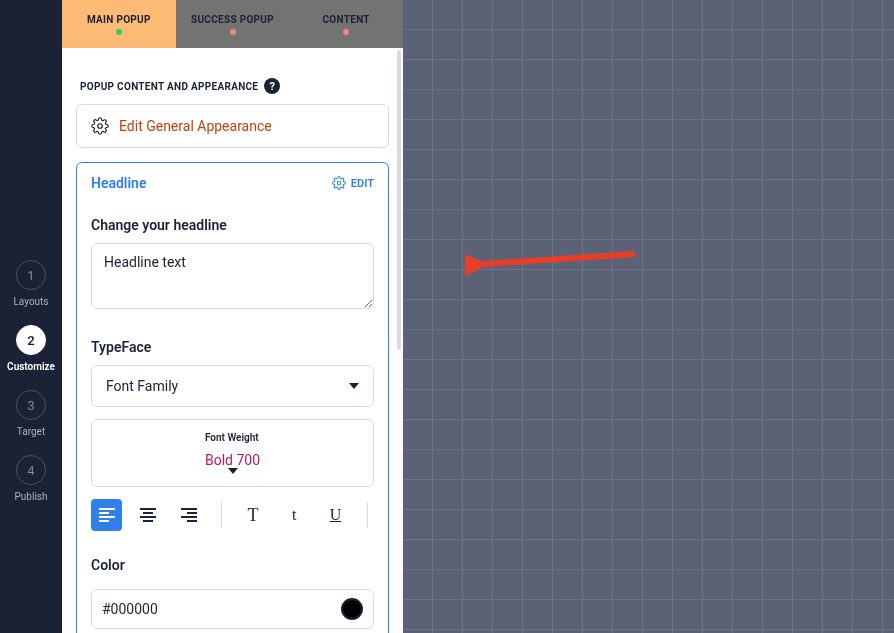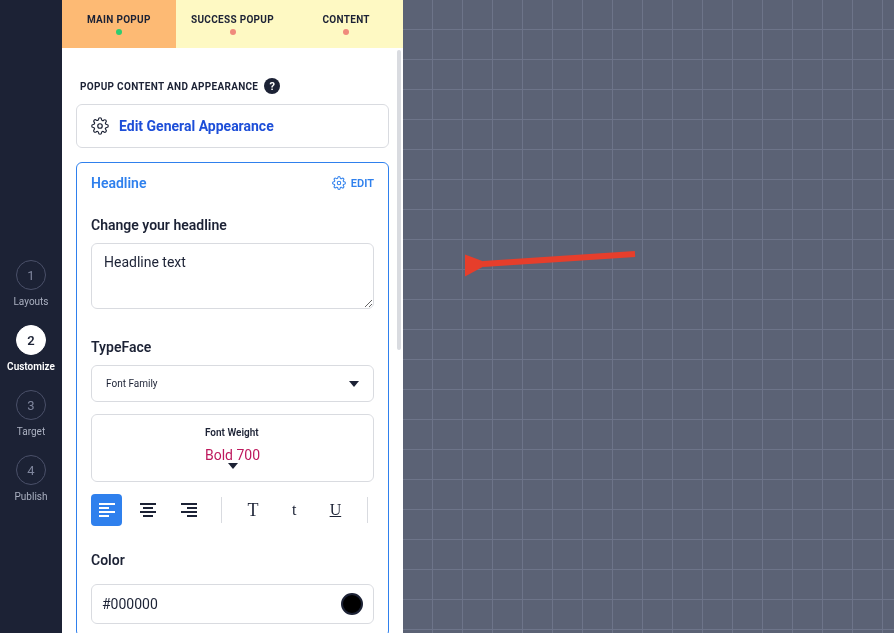--- a/index.html
+++ b/index.html
@@ -15,21 +15,21 @@
   }
   .step-circle.active { background: #fff; color: #1c2235; border-color: #fff; font-weight: 600; }
   .step-label { font-size: 10px; color: #aab0c0; }
   .step.active .step-label { color: #fff; font-weight: 600; }
 
   .panel { width: 341px; background: #fff; display: flex; flex-direction: column; position: relative; }
   .tabs { display: flex; height: 48px; }
   .tab {
     flex: 1; display: flex; flex-direction: column; align-items: center; justify-content: center;
     font-size: 10px; font-weight: 700; letter-spacing: 0.3px; color: #1c2235;
-    background: #fef9c3; cursor: pointer; position: relative; gap: 4px;
+    background: #737373; cursor: pointer; position: relative; gap: 4px;
   }
   .tab.active { background: #fdba74; }
   .tab .dot { width: 6px; height: 6px; border-radius: 50%; }
   .dot.green { background: #2dcc70; }
   .dot.salmon { background: #f08a7c; }
 
   .panel-body { padding: 16px 14px 0 14px; overflow-y: auto; flex: 1; }
   .scroll-hint { position: absolute; right: 2px; top: 50px; width: 4px; height: 300px; background: #d9dbe0; border-radius: 2px; }
 
   .section-label {
@@ -38,37 +38,37 @@
   }
   .help-circle {
     width: 16px; height: 16px; border-radius: 50%; background: #1c2235; color: #fff;
     display: flex; align-items: center; justify-content: center; font-size: 11px; font-weight: 700;
   }
 
   .card {
     border: 1px solid #d9dbe0; border-radius: 6px; padding: 12px 14px; margin-bottom: 14px;
     cursor: pointer;
   }
-  .card.general { display: flex; align-items: center; gap: 10px; font-size: 14px; font-weight: 700; color: #1d4ed8; }
+  .card.general { display: flex; align-items: center; gap: 10px; font-size: 14px; font-weight: 400; color: #c2410c; }
 
   .card.headline { border: 1.5px solid #2f80ed; }
   .headline-head { display: flex; justify-content: space-between; align-items: center; gap: 20px; }
   .headline-title { color: #2f80ed; font-weight: 600; font-size: 14px; }
   .edit-chip { display: flex; align-items: center; gap: 5px; color: #2f80ed; font-size: 11px; font-weight: 600; cursor: pointer; }
 
   .field-label { font-size: 14px; font-weight: 600; color: #1c2235; margin: 26px 0 10px 0; }
   .textarea {
     width: 100%; border: 1px solid #d9dbe0; border-radius: 6px; padding: 10px 12px;
     font-size: 14px; resize: both; height: 66px; outline: none; color: #1c2235;
   }
   .select {
     width: 100%; border: 1px solid #d9dbe0; border-radius: 6px; padding: 12px 14px;
     display: flex; justify-content: space-between; align-items: center; cursor: pointer; margin-bottom: 12px;
   }
-  .select .primary { font-size: 10px; color: #1c2235; }
+  .select .primary { font-size: 14px; color: #1c2235; }
   .select.twoline { flex-direction: column; }
   .select .stack { display: flex; flex-direction: column; }
   .select .mini { font-size: 10px; font-weight: 600; color: #1c2235; }
   .select .val { font-size: 14px; color: #be185d; margin-top: 9px; }
   .caret { width: 0; height: 0; border-left: 5px solid transparent; border-right: 5px solid transparent; border-top: 6px solid #1c2235; }
 
   .tool-row { display: flex; align-items: center; gap: 10px; margin-top: 4px; }
   .tool-btn {
     width: 32px; height: 32px; border-radius: 4px; display: flex; align-items: center; justify-content: center;
     cursor: pointer; color: #1c2235;

